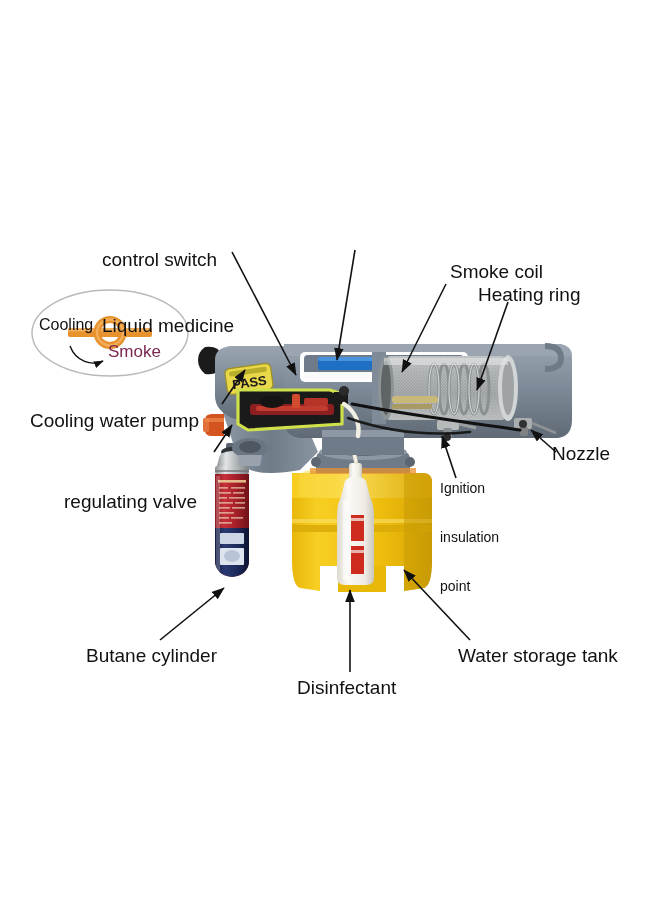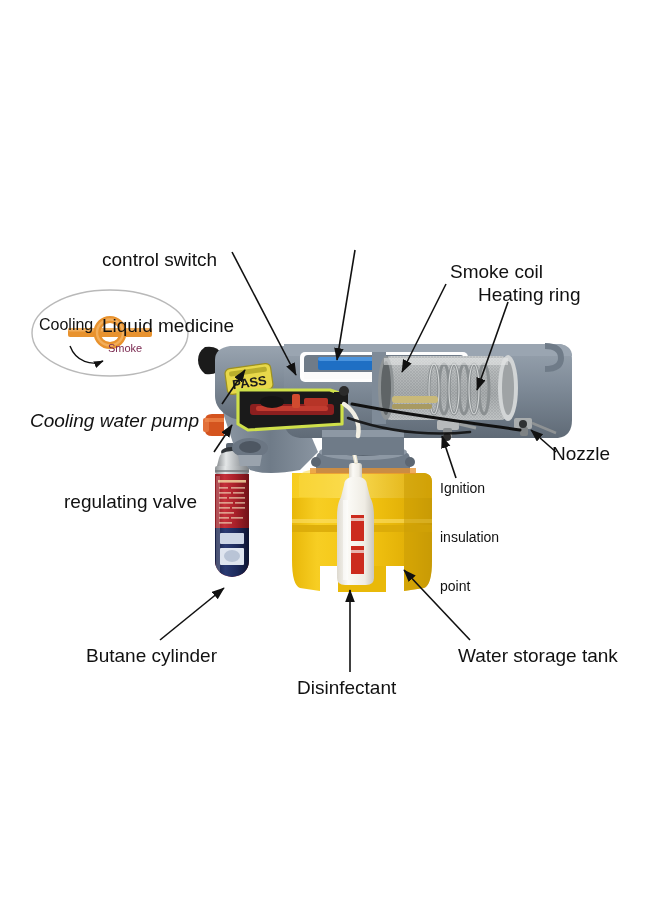--- a/index.html
+++ b/index.html
@@ -4,21 +4,21 @@
 <style>
   html,body{margin:0;padding:0;background:#ffffff;}
   body{width:660px;height:900px;overflow:hidden;font-family:"Liberation Sans",sans-serif;}
   #stage{position:relative;width:660px;height:900px;background:#fff;}
   #art{position:absolute;left:0;top:0;width:660px;height:900px;}
   .lbl{position:absolute;color:#111;font-family:"Liberation Sans",sans-serif;
        line-height:1.16;white-space:pre;letter-spacing:0px;}
   .l-big{font-size:19px;}
   .l-small{font-size:14px;}
   .l-tiny{font-size:16px;}
-  .l-tiny2{font-size:11px;color:#7a2850;}
+  .l-tiny2{font-size:17px;color:#7a2850;}
 </style>
 </head>
 <body>
 
 <div id="stage">
 
   <svg id="art" viewBox="0 0 660 900">
     <defs>
       <linearGradient id="gBody" x1="0" y1="0" x2="0" y2="1">
         <stop offset="0" stop-color="#99a4b0"></stop>
@@ -277,21 +277,21 @@
   <div class="lbl l-big" style="left:102px;top:205px;">
     <div>control switch</div>
     <div>Liquid medicine</div>
   </div>
 
 
   <div class="lbl l-big" style="left:450px;top:261px;">Smoke coil</div>
 
   <div class="lbl l-big" style="left:478px;top:284px;">Heating ring</div>
 
-  <div class="lbl l-big" style="left:30px;top:410px;font-style:italic;">Cooling water pump</div>
+  <div class="lbl l-big" style="left:30px;top:410px;">Cooling water pump</div>
 
   <div class="lbl l-big" style="left:56px;top:447px;">
     <div style="margin-left:8px;">regulating valve</div>
   </div>
 
   <div class="lbl l-small" style="left:440px;top:448px;">
     <div>Ignition</div>
     <div>insulation</div>
     <div>point</div>
   </div>

